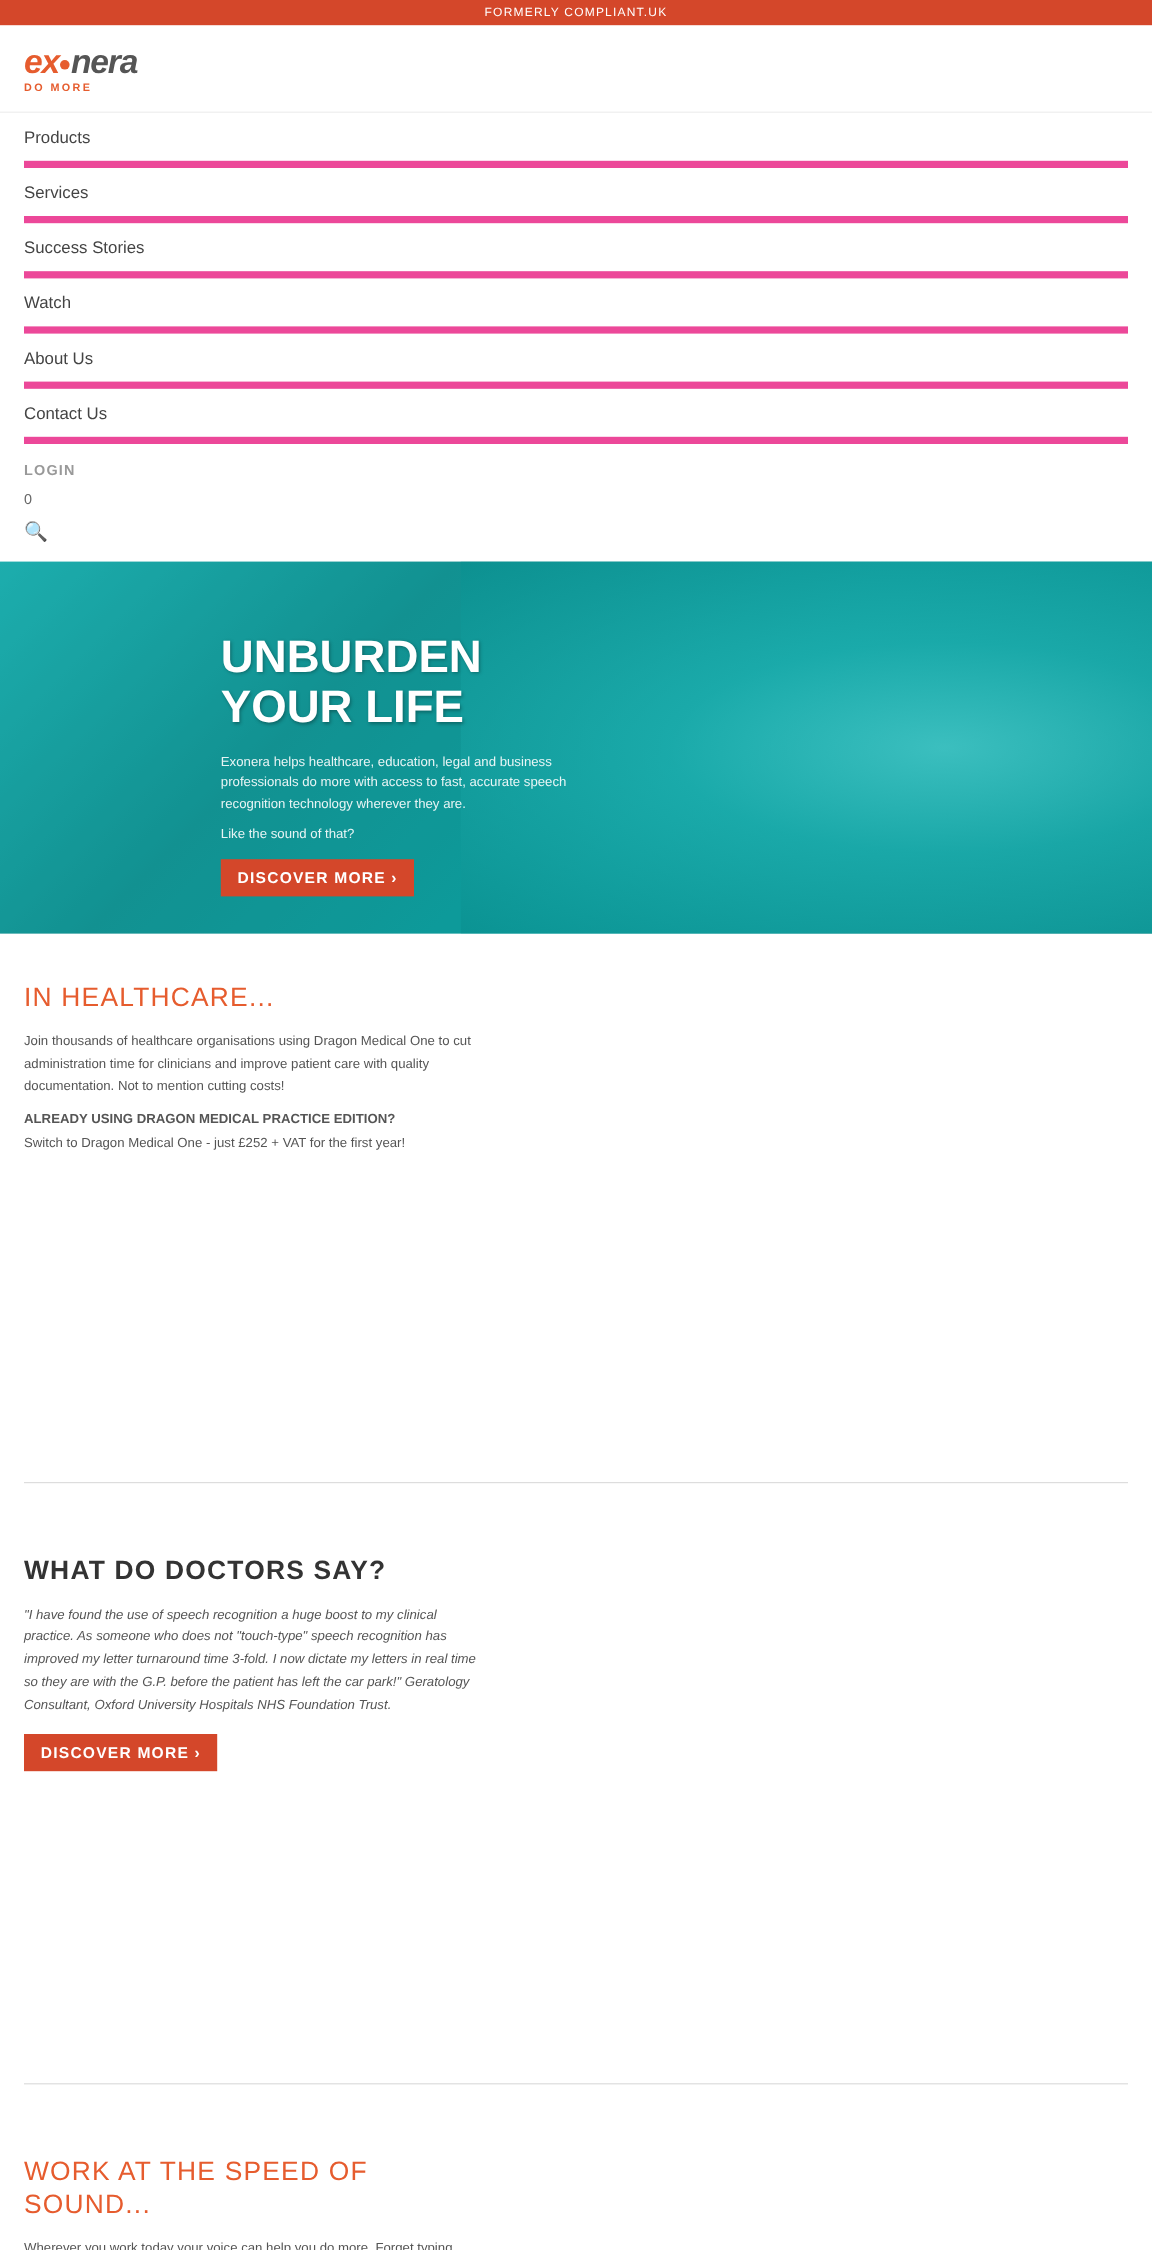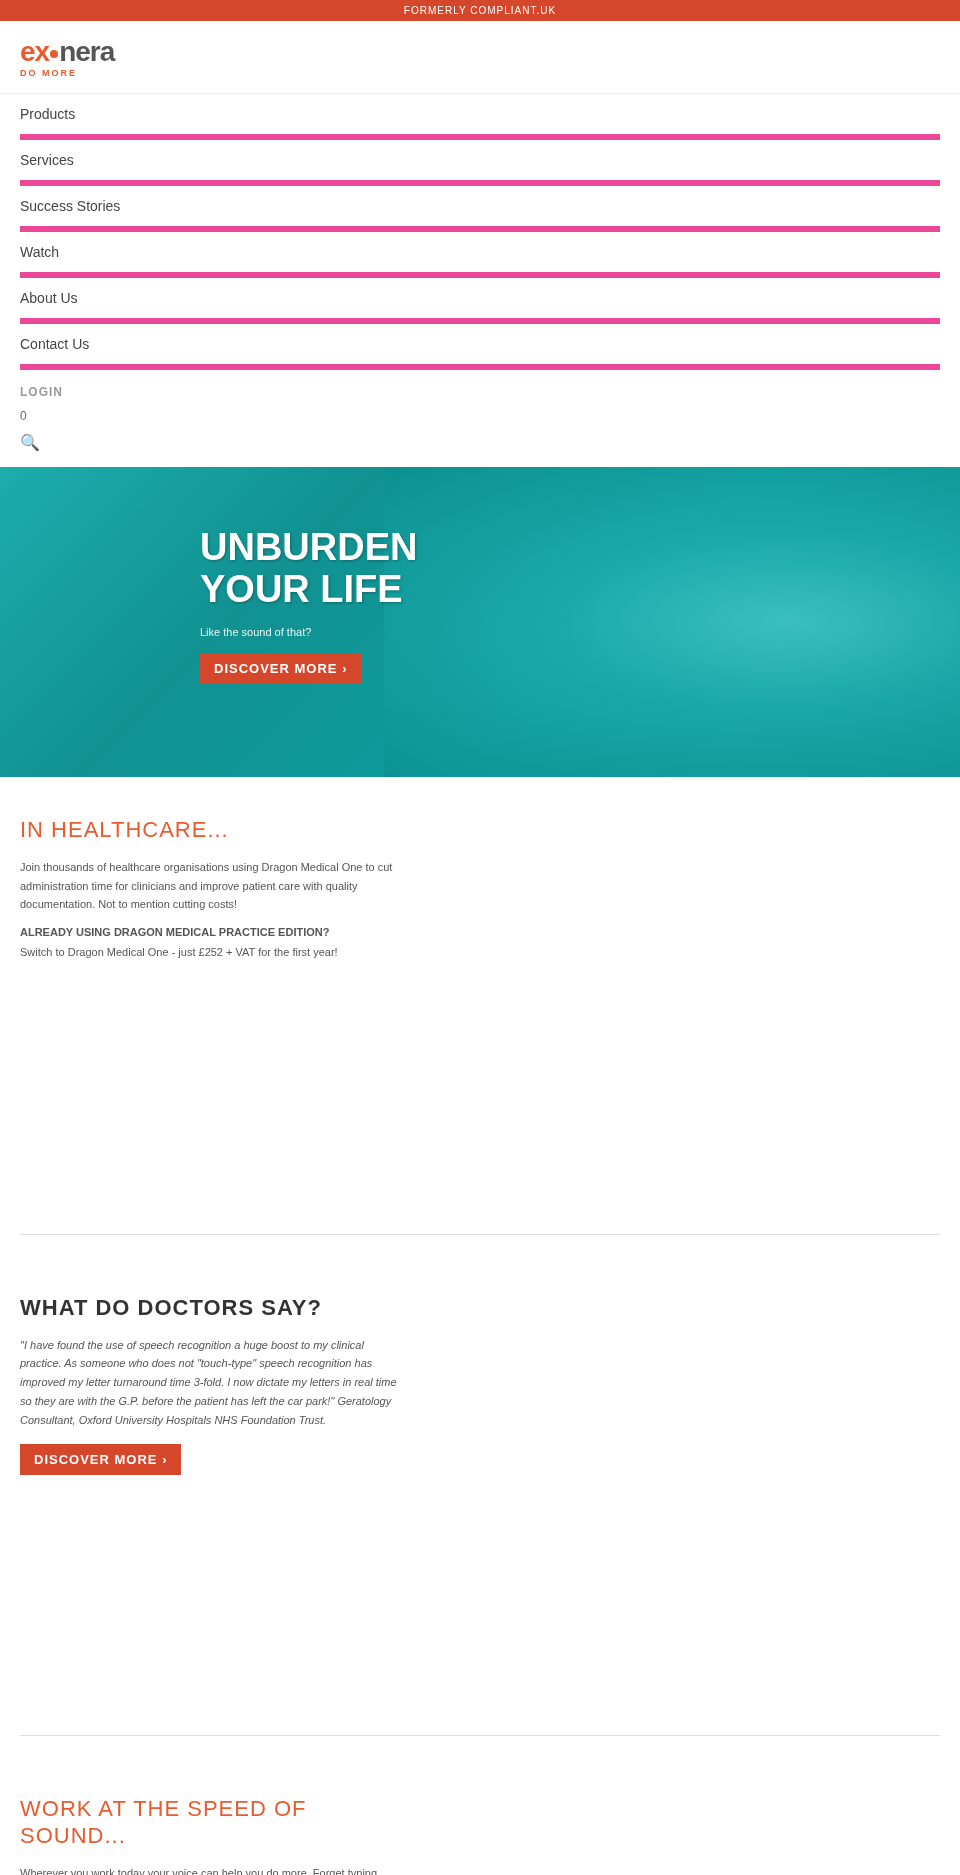--- a/index.html
+++ b/index.html
@@ -25,20 +25,21 @@
     .logo-container {
       display: flex;
       flex-direction: column;
       align-items: flex-start;
     }
     .logo-text {
       font-size: 28px;
       font-weight: bold;
       color: #333;
       letter-spacing: -1px;
+      font-style: italic;
     }
     .logo-text .ex { color: #e65c2e; }
     .logo-dot { 
       display: inline-block;
       width: 8px; height: 8px;
       background: #e65c2e;
       border-radius: 50%;
       margin: 0 1px;
       vertical-align: middle;
     }
@@ -107,21 +108,21 @@
       position: absolute;
       right: 0;
       top: 0;
       width: 60%;
       height: 100%;
       background: radial-gradient(ellipse at 70% 50%, #50d0d0 0%, #20b0b0 40%, #0a9090 100%);
       opacity: 0.7;
     }
     .hero-content {
       position: absolute;
-      left: 200px;
+      left: 184px;
       top: 60px;
       color: #fff;
       max-width: 320px;
     }
     .hero-title {
       font-size: 38px;
       font-weight: bold;
       line-height: 1.1;
       text-shadow: 1px 1px 3px rgba(0,0,0,0.3);
       margin-bottom: 15px;
@@ -274,20 +275,21 @@
   <button class="search-icon-btn">
     <span>🔍</span>
   </button>
 </div>
 
 <div class="hero">
   <div class="hero-overlay"></div>
   <div class="hero-pool"></div>
   <div class="hero-content">
     <div class="hero-title">UNBURDEN YOUR LIFE</div>
+    <div class="hero-subtitle">Exonera helps healthcare, education, legal and business professionals do more with access to fast, accurate speech recognition technology wherever they are.</div>
     <div class="hero-tagline">Like the sound of that?</div>
     <button class="btn-orange">DISCOVER MORE</button>
   </div>
 </div>
 
 <div class="section">
   <div class="section-title-orange">IN HEALTHCARE...</div>
   <p class="section-text">Join thousands of healthcare organisations using Dragon Medical One to cut administration time for clinicians and improve patient care with quality documentation. Not to mention cutting costs!</p>
   <p class="section-text-bold">ALREADY USING DRAGON MEDICAL PRACTICE EDITION?</p>
   <p class="section-text">Switch to Dragon Medical One - just £252 + VAT for the first year!</p>

